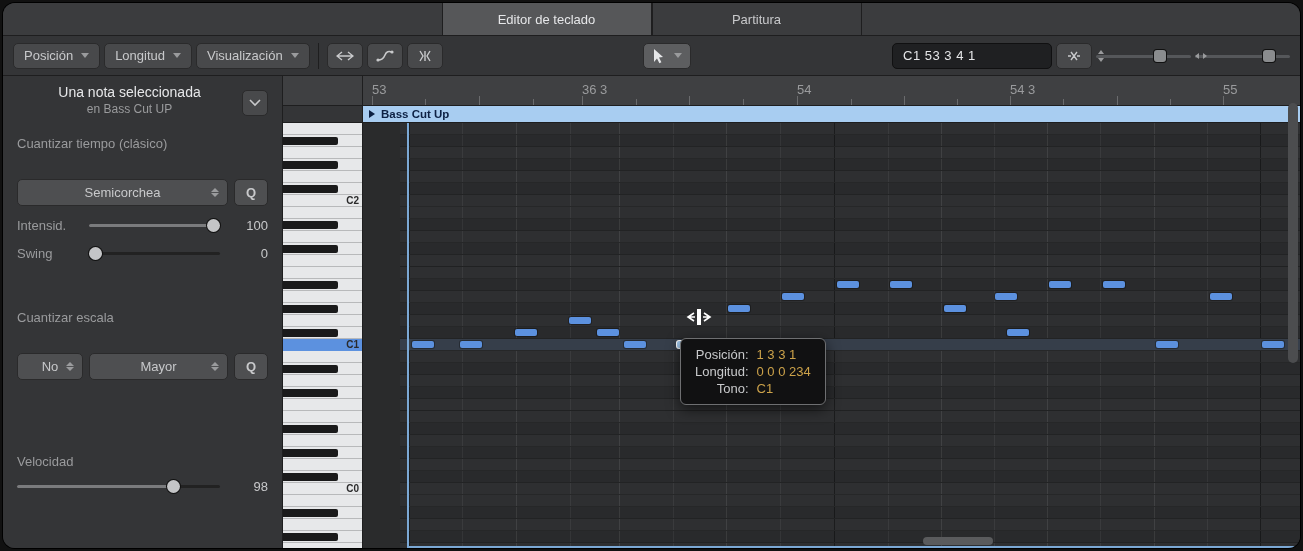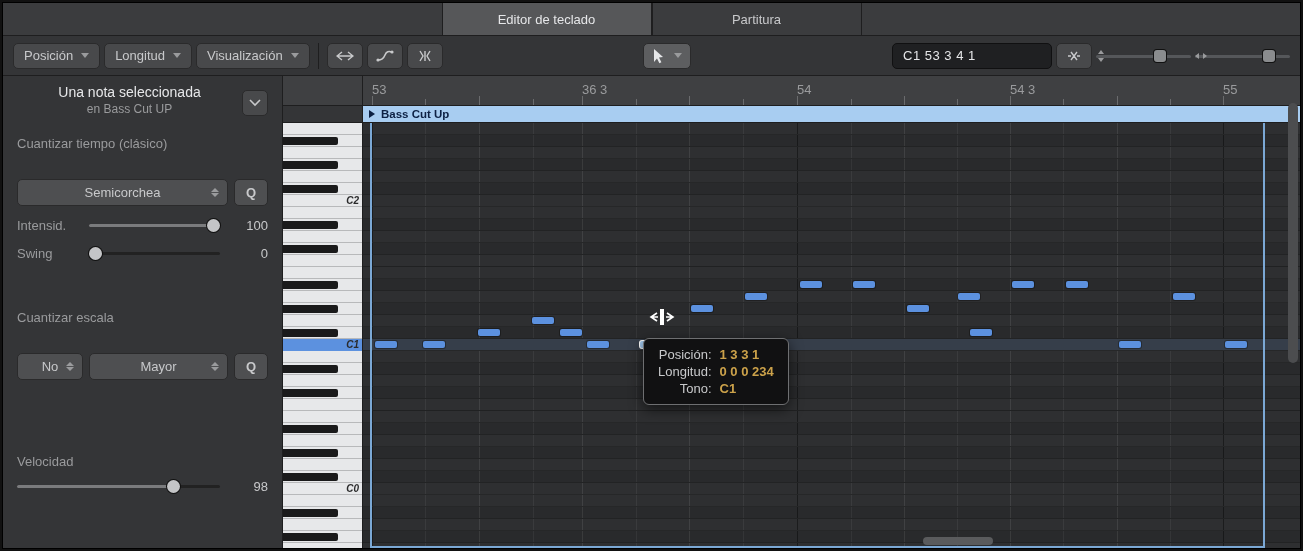--- a/index.html
+++ b/index.html
@@ -23,21 +23,21 @@
     --tooltip-border:#6e6f71;
     --tooltip-yellow:#cca24a;
   }
   *{box-sizing:border-box;font-family:-apple-system,"Helvetica Neue",Arial,sans-serif;}
   html,body{margin:0;padding:0;}
   body{
     width:1303px;height:551px;overflow:hidden;background:#111;
     color:var(--text);font-size:13px;position:relative;
   }
   .app{
-    position:absolute;inset:3px;border-radius:0;overflow:hidden;
+    position:absolute;inset:3px;border-radius:12px;overflow:hidden;
     background:var(--bg-dark);box-shadow:0 0 0 1px #000;
   }
   
   .maintabs{
     height:33px;background:var(--bg-top);display:flex;align-items:stretch;
     border-bottom:1px solid var(--divider);
   }
   .maintabs .filler{flex:1;}
   .maintab{
     width:210px;display:flex;align-items:center;justify-content:center;
@@ -109,48 +109,48 @@
   .ruler-body{flex:1;position:relative;}
   .rlabel{position:absolute;top:6px;color:var(--text-dim);font-size:13px;}
   .rtick{position:absolute;bottom:0;width:1px;height:9px;background:#6a6b6d;}
   
   .region-row{height:17px;display:flex;border-bottom:1px solid var(--divider);}
   .region-row .piano-col{background:var(--bg-panel);}
   .region-bar{flex:1;background:var(--region);position:relative;display:flex;align-items:center;gap:6px;padding-left:6px;color:var(--region-text);font-size:11.5px;font-weight:600;}
   .region-bar .play{width:0;height:0;border-top:4px solid transparent;border-bottom:4px solid transparent;border-left:6px solid var(--region-text);}
   
   .grid-area{flex:1;display:flex;position:relative;overflow:hidden;}
-  .keys{width:80px;flex:0 0 80px;position:relative;border-right:1px solid var(--divider);font-style:italic;}
+  .keys{width:80px;flex:0 0 80px;position:relative;border-right:1px solid var(--divider);}
   .key{position:absolute;left:0;right:0;height:12px;}
   .key.white{background:#e7e8ea;border-bottom:1px solid #b8b9bb;}
   .key.black{background:#1a1a1b;right:24px;height:8px;z-index:2;border-radius:0 2px 2px 0;}
   .key.selrow{background:var(--note);}
   .oct-label{position:absolute;right:3px;font-size:10px;color:#2a2a2b;font-weight:bold;z-index:3;}
-  .grid{flex:1;position:relative;background:#2e2f31;}
+  .grid{flex:1;position:relative;background:#2e2f31;margin-left:37px;}
   .hline{position:absolute;left:0;right:0;height:1px;background:#262728;}
   .hline.dark{background:#202122;}
   .row-shade{position:absolute;left:0;right:0;height:12px;background:rgba(0,0,0,0.09);}
   .row-sel{position:absolute;left:0;right:0;height:12px;background:#363e4a;}
   .vline{position:absolute;top:0;bottom:0;width:1px;background:#3a3b3d;}
   .vline.beat{background:#404143;}
   .vline.bar{background:#1b1c1d;width:1px;}
   .region-outline{position:absolute;top:0;bottom:0;border:2px solid #7ba8d5;border-top:none;pointer-events:none;}
   .note{position:absolute;height:7px;background:var(--note);border-radius:2px;box-shadow:0 0 0 1px rgba(0,0,0,0.3);}
   .note.sel{background:var(--note-sel);box-shadow:0 0 0 1px #fff;}
   
   .resize-cursor{position:absolute;width:26px;height:22px;pointer-events:none;z-index:5;}
   
   .tooltip{
     position:absolute;background:var(--tooltip-bg);border:1px solid var(--tooltip-border);
     border-radius:6px;padding:8px 14px;font-size:13px;color:var(--text);
     display:grid;grid-template-columns:auto auto;column-gap:8px;row-gap:2px;
     box-shadow:0 4px 14px rgba(0,0,0,0.6);z-index:10;
   }
   .tooltip .k{text-align:right;color:var(--text);}
-  .tooltip .v{color:var(--tooltip-yellow);font-weight:bold;}
+  .tooltip .v{color:var(--tooltip-yellow);}
   
   .vscroll{position:absolute;right:2px;top:100px;bottom:20px;width:10px;}
   .vscroll .thumb{position:absolute;left:0;right:0;top:0;height:260px;background:#4c4d4f;border-radius:6px;}
   .hscroll{position:absolute;left:370px;right:20px;bottom:3px;height:8px;}
   .hscroll .thumb{position:absolute;top:0;bottom:0;left:270px;width:70px;background:#5a5b5d;border-radius:6px;}
   svg{display:block;}
 </style>
 </head>
 <body>
 

